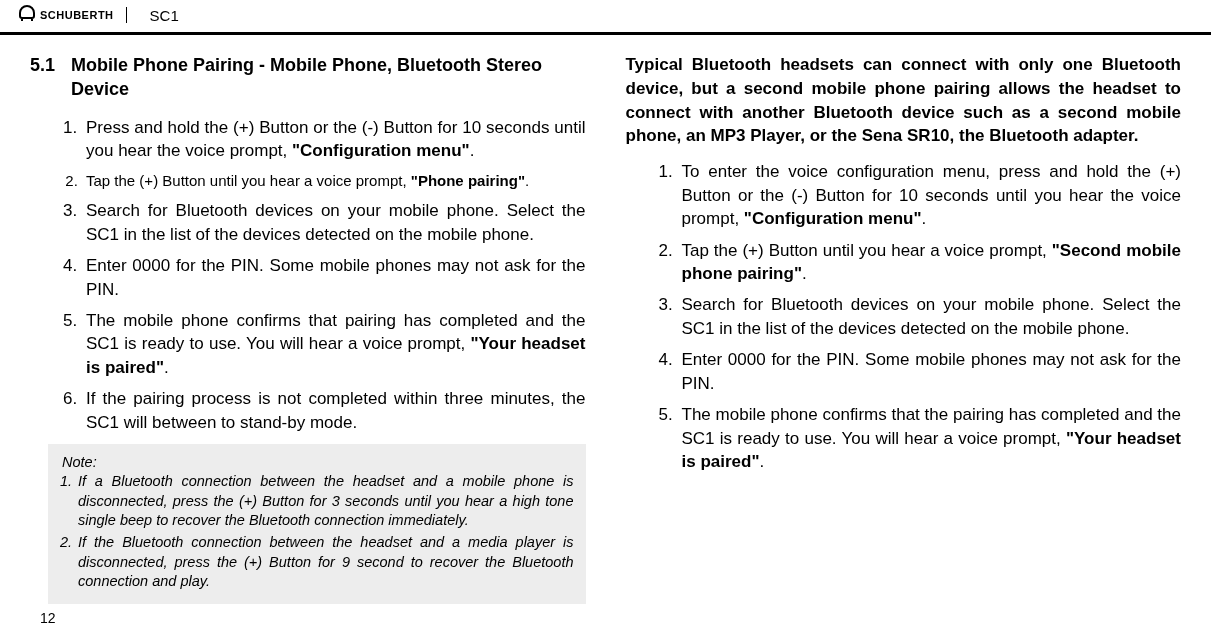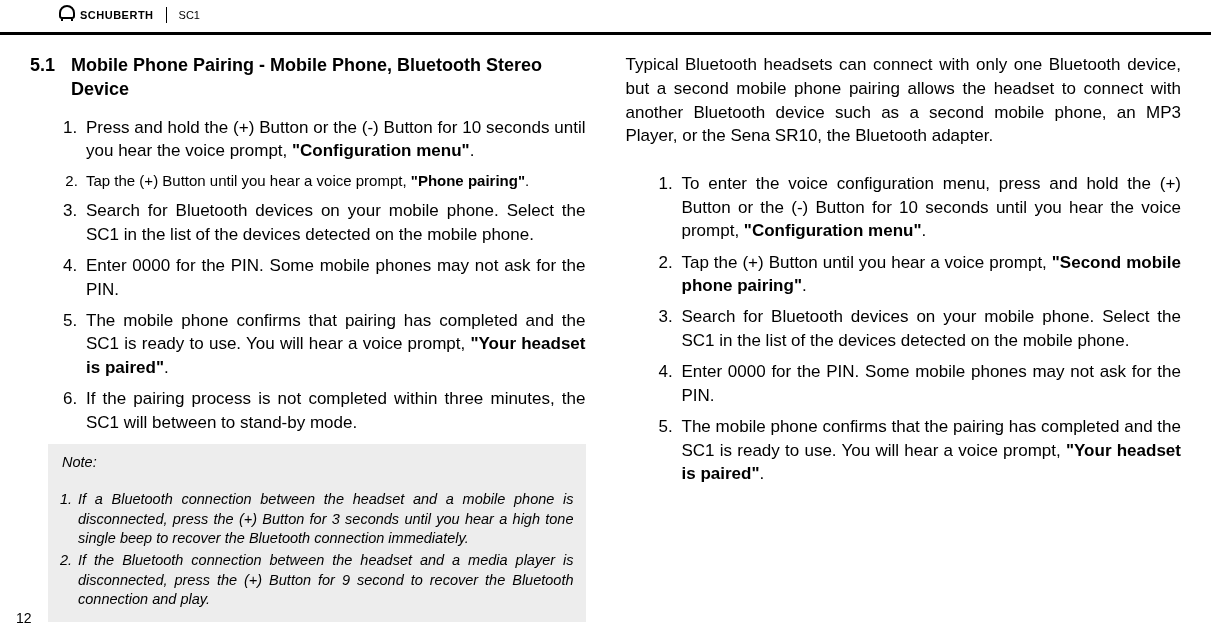--- a/index.html
+++ b/index.html
@@ -8,42 +8,43 @@
       height: 640px;
       font-family: Arial, Helvetica, sans-serif;
       font-size: 17px;
       color: #000;
       background: #fff;
       position: relative;
     }
     .header {
       display: flex;
       align-items: center;
-      padding: 4px 30px 6px 56px;
+      padding: 4px 30px 6px 16px;
       border-bottom: 3px solid #000;
     }
     .logo-box {
       display: flex;
       align-items: center;
       gap: 2px;
     }
     .logo-icon svg { display: block; }
     .logo-text {
       font-weight: bold;
       font-size: 11px;
       letter-spacing: 0.5px;
     }
     .divider-v {
       width: 1px;
       height: 16px;
       background: #000;
       margin: 0 12px;
     }
     .model {
-      font-size: 11px;
+      font-size: 15px;
+      margin-left: 11px;
     }
     .content {
       display: flex;
       padding: 18px 30px 0 30px;
       gap: 40px;
     }
     .col {
       flex: 1;
       min-width: 0;
     }
@@ -68,47 +69,48 @@
       line-height: 1.38;
       text-align: justify;
     }
     ol.steps > li.small {
       font-size: 15px;
     }
     .bold { font-weight: bold; }
     .intro {
       text-align: justify;
       line-height: 1.4;
-      margin-bottom: 24px;
+      margin-bottom: 12px;
       padding-left: 0;
+      font-weight: bold;
     }
     .note-box {
       background: #ededed;
       margin: 10px 0 0 18px;
       padding: 10px 12px 10px 14px;
       font-size: 14.5px;
       font-style: italic;
     }
     .note-title {
-      margin-bottom: 20px;
+      margin-bottom: 2px;
     }
     ol.notes {
       list-style: decimal;
       padding-left: 14px;
     }
     ol.notes > li {
       text-align: justify;
       line-height: 1.35;
       margin-bottom: 2px;
       padding-left: 2px;
     }
     .page-num {
       position: absolute;
       bottom: 14px;
-      left: 16px;
+      left: 40px;
       font-size: 14px;
     }
   </style>
 </head>
 <body>
 
 <div class="header">
   <div class="logo-box">
     <span class="logo-icon">
       <svg width="22" height="22" viewBox="0 0 22 22">

